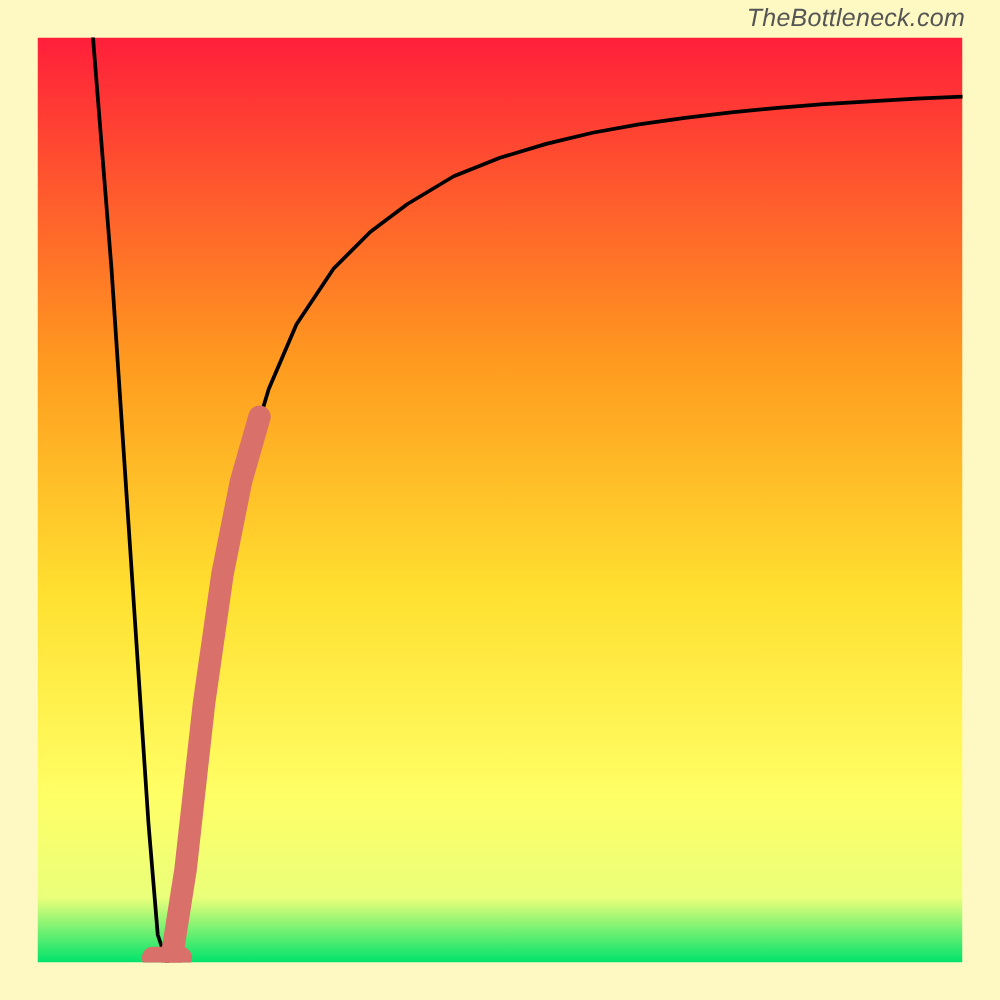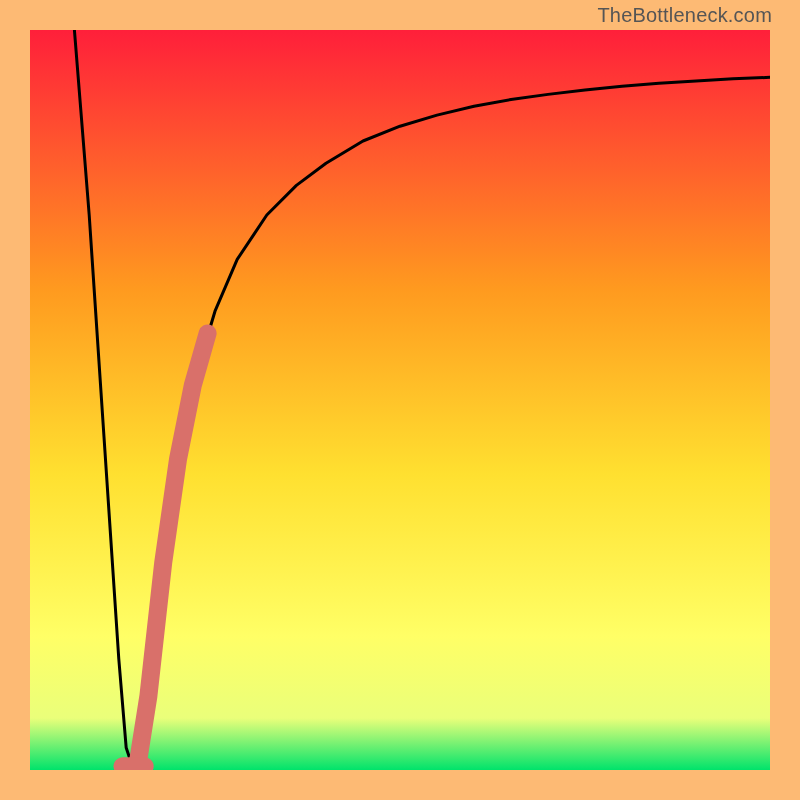--- a/index.html
+++ b/index.html
@@ -9,21 +9,22 @@
     height: 800px;
     background: #000;
     overflow: hidden;
   }
   .frame {
     position: absolute;
     left: 0;
     top: 0;
     width: 800px;
     height: 800px;
-    background: #fdba74;
+    background: #fef9c3;
+    font-style: italic;
   }
   .plot {
     position: absolute;
     left: 30px;
     top: 30px;
     width: 740px;
     height: 740px;
   }
   .watermark {
     position: absolute;

